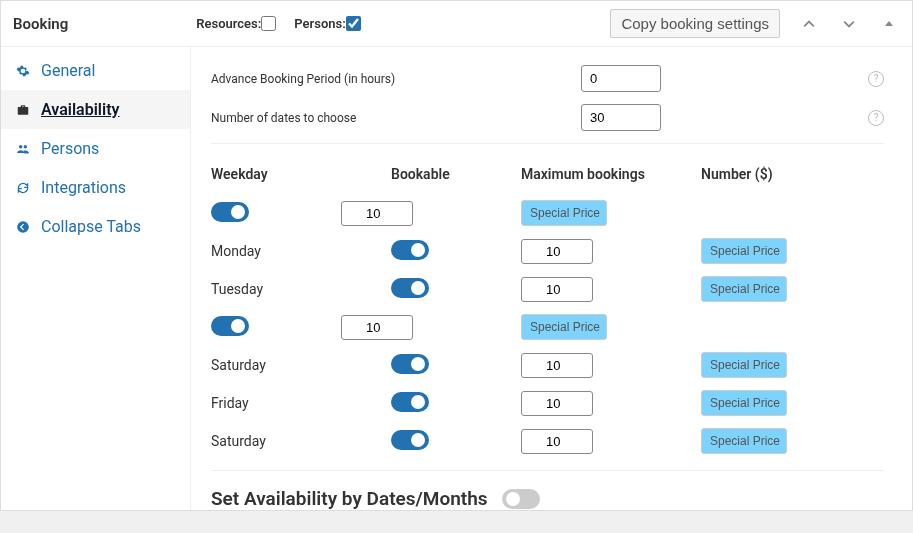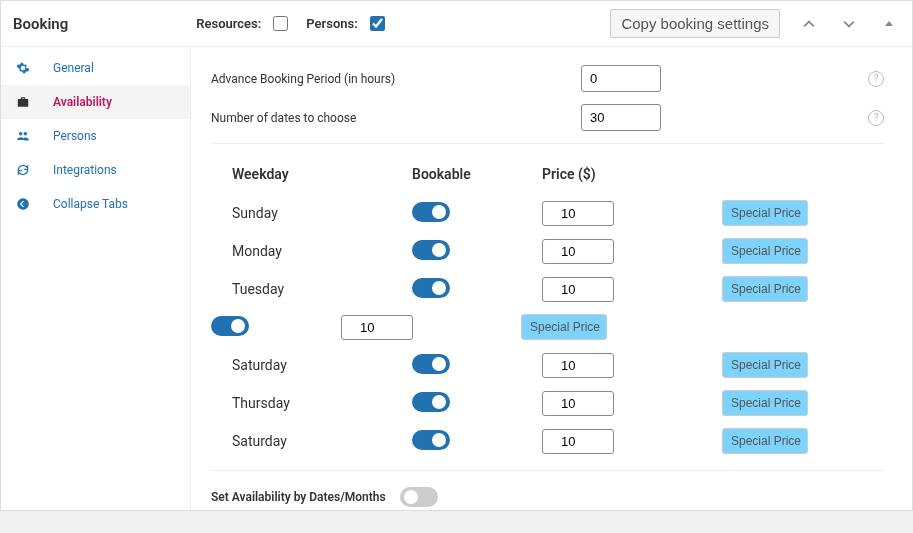--- a/index.html
+++ b/index.html
@@ -1,50 +1,50 @@
 <!DOCTYPE html>
 <html><head>
 <meta charset="utf-8">
 <style>
 * { box-sizing: border-box; margin: 0; padding: 0; }
 body { font-family: -apple-system, "Segoe UI", Roboto, Arial, sans-serif; font-size: 13px; color: #333; background: #f0f0f0; }
 .panel { width: 913px; height: 511px; background: #fff; border: 1px solid #ddd; display: flex; flex-direction: column; justify-content: flex-end; }
 .header { display: flex; align-items: center; padding: 8px 12px; border-bottom: 1px solid #eee; gap: 18px; }
 .header-title { font-weight: 600; font-size: 15px; color: #333; margin-right: 110px; }
-.header-check { display: flex; align-items: center; gap: 12px; font-weight: 600; font-size: 13px; }
+.header-check { display: flex; align-items: center; gap: 0; font-weight: 600; font-size: 13px; }
 .header-check input[type="checkbox"] { width: 15px; height: 15px; cursor: pointer; accent-color: #2271b1; }
 .header-spacer { flex: 1; }
 .btn-copy { background: #f6f6f6; border: 1px solid #ccc; padding: 5px 10px; font-size: 15px; color: #555; border-radius: 2px; cursor: pointer; }
 .hdr-icon { width: 22px; height: 22px; display: inline-flex; align-items: center; justify-content: center; color: #888; cursor: pointer; font-size: 13px; }
 .body { display: flex; flex: 1; overflow: hidden; }
 .sidebar { width: 190px; border-right: 1px solid #eee; padding-top: 4px; }
-.sidebar-item { display: flex; align-items: center; gap: 22px; padding: 10px 14px; font-size: 12px; cursor: pointer; color: #2271b1; }
-.sidebar-item.active { background: #f5f5f5; color: #be185d; font-weight: 600; }
+.sidebar-item { display: flex; align-items: center; gap: 10px; padding: 10px 14px; font-size: 16px; cursor: pointer; color: #2271b1; }
+.sidebar-item.active { background: #f5f5f5; color: #0f172a; font-weight: 600; text-decoration: underline; }
 .sidebar-item.active .side-icon { color: #333; }
 .side-icon { width: 16px; display: inline-flex; justify-content: center; color: #2271b1; }
 .content { flex: 1; padding: 18px 28px 18px 20px; overflow-y: auto; }
 .row-setting { display: flex; align-items: center; margin-bottom: 12px; }
 .row-setting .lbl { width: 370px; font-size: 12px; color: #333; }
 .row-setting input[type="text"] { width: 80px; padding: 5px 8px; border: 1px solid #888; border-radius: 3px; font-size: 13px; }
 .help-icon { margin-left: auto; width: 16px; height: 16px; border: 1px solid #bbb; border-radius: 50%; font-size: 10px; color: #bbb; display: inline-flex; align-items: center; justify-content: center; cursor: pointer; }
 hr.div { border: none; border-top: 1px solid #eee; margin: 10px 0 16px; }
 .table-head, .table-row { display: flex; align-items: center; padding: 6px 0; }
 .table-head { font-weight: 600; font-size: 14px; margin-bottom: 6px; }
-.col-day { width: 180px; margin-left: 21px; }
+.col-day { width: 180px; }
 .col-book { width: 130px; }
 .col-max { width: 180px; }
 .col-price { flex: 1; }
 .table-row { font-size: 14px; }
-.col-max input { width: 72px; padding: 4px 18px; border: 1px solid #888; border-radius: 3px; font-size: 13px; }
+.col-max input { width: 72px; padding: 4px 24px; border: 1px solid #888; border-radius: 3px; font-size: 13px; }
 .toggle { width: 38px; height: 20px; border-radius: 10px; background: #2271b1; position: relative; cursor: pointer; display: inline-block; }
 .toggle.off { background: #ccc; }
 .toggle .knob { position: absolute; width: 14px; height: 14px; background: #fff; border-radius: 50%; top: 3px; right: 4px; }
 .toggle.off .knob { left: 4px; right: auto; }
 .btn-special { padding: 5px 8px; font-size: 12px; border: 1px solid #ccc; background: #7dd3fc; border-radius: 3px; color: #555; width: 86px; overflow: hidden; white-space: nowrap; cursor: pointer; text-align: left; }
-.set-avail { display: flex; align-items: center; gap: 14px; font-weight: 600; font-size: 12px; margin: 0 0 18px; }
+.set-avail { display: flex; align-items: center; gap: 14px; font-weight: 600; font-size: 19px; margin: 0 0 18px; }
 </style>
 </head>
 <body>
 
 <div class="panel">
   <div class="header">
     <span class="header-title">Booking</span>
     <label class="header-check">
       <span>Resources:</span>
       <input type="checkbox" style="">
@@ -127,26 +127,26 @@
         <span class="lbl">Number of dates to choose</span>
         <input type="text" value="30" style="">
         <span class="help-icon">?</span>
       </div>
 
       <hr class="div">
 
       <div class="table-head">
         <span class="col-day">Weekday</span>
         <span class="col-book">Bookable</span>
-        <span class="col-price">Price ($)</span>
+        <span class="col-max">Maximum bookings</span>
+        <span class="col-price">Number ($)</span>
       </div>
 
       <div id="weekday-rows">
           <div class="table-row">
-            <span class="col-day">Sunday</span>
             <span class="col-book"><span class="toggle"><span class="knob"></span></span></span>
             <span class="col-max"><input type="text" value="10" style=""></span>
             <span class="col-price"><button class="btn-special">Special Price</button></span>
           </div>
           <div class="table-row">
             <span class="col-day">Monday</span>
             <span class="col-book"><span class="toggle"><span class="knob"></span></span></span>
             <span class="col-max"><input type="text" value="10" style=""></span>
             <span class="col-price"><button class="btn-special">Special Price</button></span>
           </div>
@@ -161,21 +161,21 @@
             <span class="col-max"><input type="text" value="10" style=""></span>
             <span class="col-price"><button class="btn-special">Special Price</button></span>
           </div>
           <div class="table-row">
             <span class="col-day">Saturday</span>
             <span class="col-book"><span class="toggle"><span class="knob"></span></span></span>
             <span class="col-max"><input type="text" value="10" style=""></span>
             <span class="col-price"><button class="btn-special">Special Price</button></span>
           </div>
           <div class="table-row">
-            <span class="col-day">Thursday</span>
+            <span class="col-day">Friday</span>
             <span class="col-book"><span class="toggle"><span class="knob"></span></span></span>
             <span class="col-max"><input type="text" value="10" style=""></span>
             <span class="col-price"><button class="btn-special">Special Price</button></span>
           </div>
           <div class="table-row">
             <span class="col-day">Saturday</span>
             <span class="col-book"><span class="toggle"><span class="knob"></span></span></span>
             <span class="col-max"><input type="text" value="10" style=""></span>
             <span class="col-price"><button class="btn-special">Special Price</button></span>
           </div>

